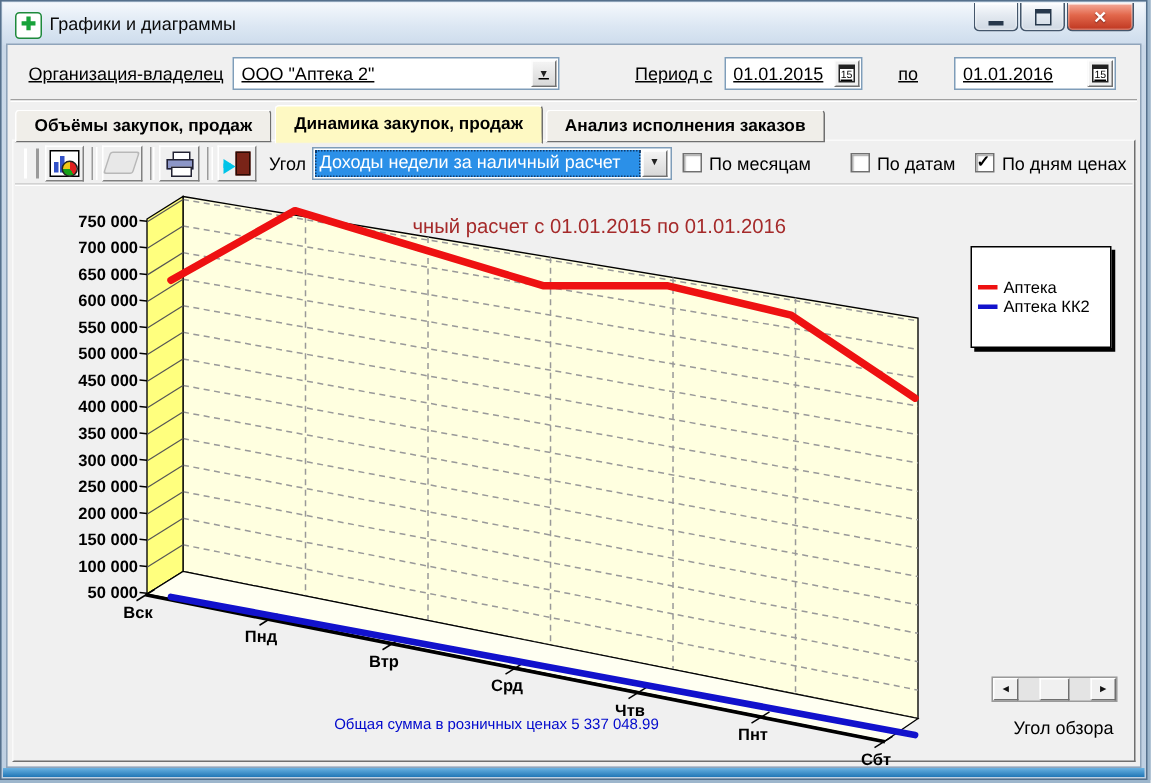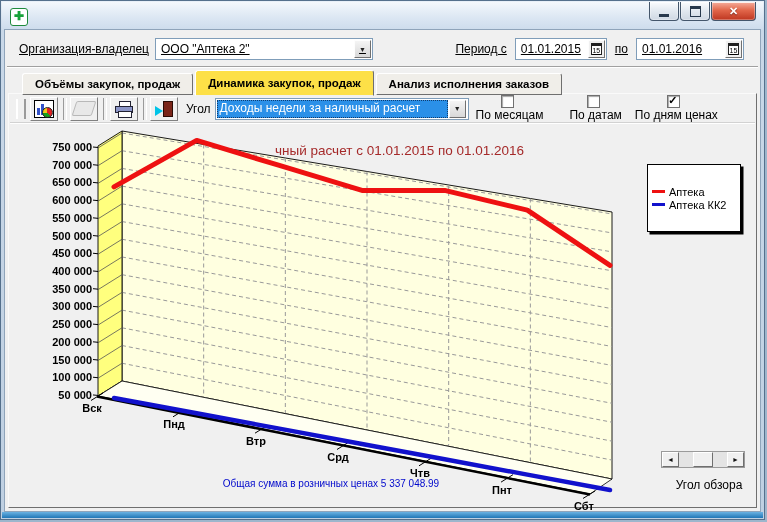--- a/index.html
+++ b/index.html
@@ -39,39 +39,39 @@
   .datebox{width:92px;}
   .datebox.d2{width:108px;}
   .cal-btn{width:17px;height:18px;margin:1px;background:#F0F0F0;border:1px solid;
     border-color:#FDFDFD #707070 #707070 #FDFDFD;box-sizing:border-box;display:flex;
     align-items:center;justify-content:center;}
   .cal-page{width:11px;height:12px;background:#fff;border:1px solid #222;border-top:3px solid #222;
     font-size:7px;line-height:9px;text-align:center;box-sizing:border-box;}
   .sep-line{position:absolute;left:2px;right:2px;top:36px;height:0;border-top:1px solid #A0A0A0;
     border-bottom:1px solid #FFF;}
   
-  .tabstrip{position:absolute;left:17px;top:41px;height:24px;display:flex;align-items:flex-end;z-index:4;}
+  .tabstrip{position:absolute;left:5px;top:41px;height:24px;display:flex;align-items:flex-end;z-index:4;}
   .tab{padding:4px 12px 4px;font-size:11.5px;font-weight:700;background:#F0EEE9;color:#000;
     border:1px solid;border-color:#FFF #6F6F6F #6F6F6F #FFF;border-radius:3px 3px 0 0;margin-right:2px;cursor:default;}
-  .tab.active{background:#fde047;padding:6px 12px;border-bottom:1px solid #F2F1EC;position:relative;top:1px;}
+  .tab.active{background:#fef9c3;padding:6px 12px;border-bottom:1px solid #F2F1EC;position:relative;top:1px;}
   
   .panel{position:absolute;left:3px;top:63px;right:3px;bottom:3px;background:#F0F0F0;
     border:1px solid;border-color:#FAFAFA #6F6F6F #6F6F6F #FAFAFA;z-index:1;}
   .toolbar{position:absolute;left:1px;top:1px;right:1px;height:28px;display:flex;align-items:center;
     padding:0 4px;border-bottom:1px solid #D2D2D2;box-shadow:0 1px 0 #fff;font-size:12px;box-sizing:border-box;}
   .gripper{width:6px;height:20px;border-left:2px solid #fff;border-right:2px solid #9a9a9a;margin:0 4px 0 2px;}
   .tbtn{width:28px;height:24px;background:#F0F0F0;border:1px solid;
     border-color:#FFF #808080 #808080 #FFF;display:flex;align-items:center;justify-content:center;
     margin-right:2px;box-sizing:border-box;}
   .tsep{width:2px;height:22px;border-left:1px solid #9a9a9a;border-right:1px solid #fff;margin:0 3px;}
   .report-lbl{margin:0 4px 0 6px;}
   .combo-report{width:254px;padding:1px;background:#fff;}
   .report-sel{flex:1;height:16px;background:#2B90E8;color:#fff;font-size:12px;padding:1px 3px;
     outline:1px dotted rgba(10,40,80,.8);outline-offset:-1px;white-space:nowrap;overflow:hidden;}
-  .chk{display:flex;align-items:center;white-space:nowrap;flex-direction:column;}
+  .chk{display:flex;align-items:center;white-space:nowrap;}
   .chkbox{width:13px;height:13px;background:#fff;border:1px solid #707070;
     box-shadow:inset 1px 1px 1px rgba(0,0,0,.35);margin-right:5px;position:relative;box-sizing:border-box;}
   .chkbox.checked::after{content:"✓";position:absolute;left:0px;top:-2px;font-size:11px;font-weight:700;color:#000;}
   
   .chart-svg{position:absolute;left:0;top:0;z-index:2;}
   svg text{font-family:"Liberation Sans",sans-serif;}
   .legend{position:absolute;left:646px;top:163px;width:84px;background:#fff;border:1px solid #000;
     box-shadow:2.5px 2.5px 0 0 #000;padding:20px 4px;z-index:3;font-size:11px;color:#000;}
   .legrow{display:flex;align-items:center;height:13px;}
   .legline{width:13px;height:3px;margin-right:4px;}
@@ -100,20 +100,21 @@
   .icon-exit .arrow{position:absolute;left:0;top:5px;width:0;height:0;border:5px solid transparent;border-left:8px solid #00C4E8;}
   .icon-exit .shaft{position:absolute;left:0;top:8px;width:5px;height:3px;background:#00C4E8;}
 </style>
 </head>
 <body>
 
 <div class="window">
 
   <div class="titlebar">
     <div class="app-icon">✚</div>
+    <div class="title-text">Графики и диаграммы</div>
     <div class="winbtn btn-min">
         <span class="glyph-min"></span>
       </div>
     <div class="winbtn btn-max">
         <span class="glyph-max"></span>
       </div>
     <div class="winbtn btn-close">
         <span class="glyph-close">✕</span>
       </div>
   </div>
@@ -127,21 +128,21 @@
         <span class="drop-btn">▼</span>
       </div>
       <span style="flex:1"></span>
       <span class="lbl">Период с</span>
       <div class="datebox" style="margin-left:8px">
         <span class="combo-text">01.01.2015</span>
         <span class="cal-btn">
             <span class="cal-page">15</span>
           </span>
       </div>
-      <span class="lbl" style="margin:0 8px">по</span>
+      <span class="lbl" style="margin:0 24px">по</span>
       <div class="datebox d2" style="margin-right:16px">
         <span class="combo-text">01.01.2016</span>
         <span class="cal-btn">
             <span class="cal-page">15</span>
           </span>
       </div>
     </div>
     <div class="sep-line"></div>
 
     <div class="tabstrip">

